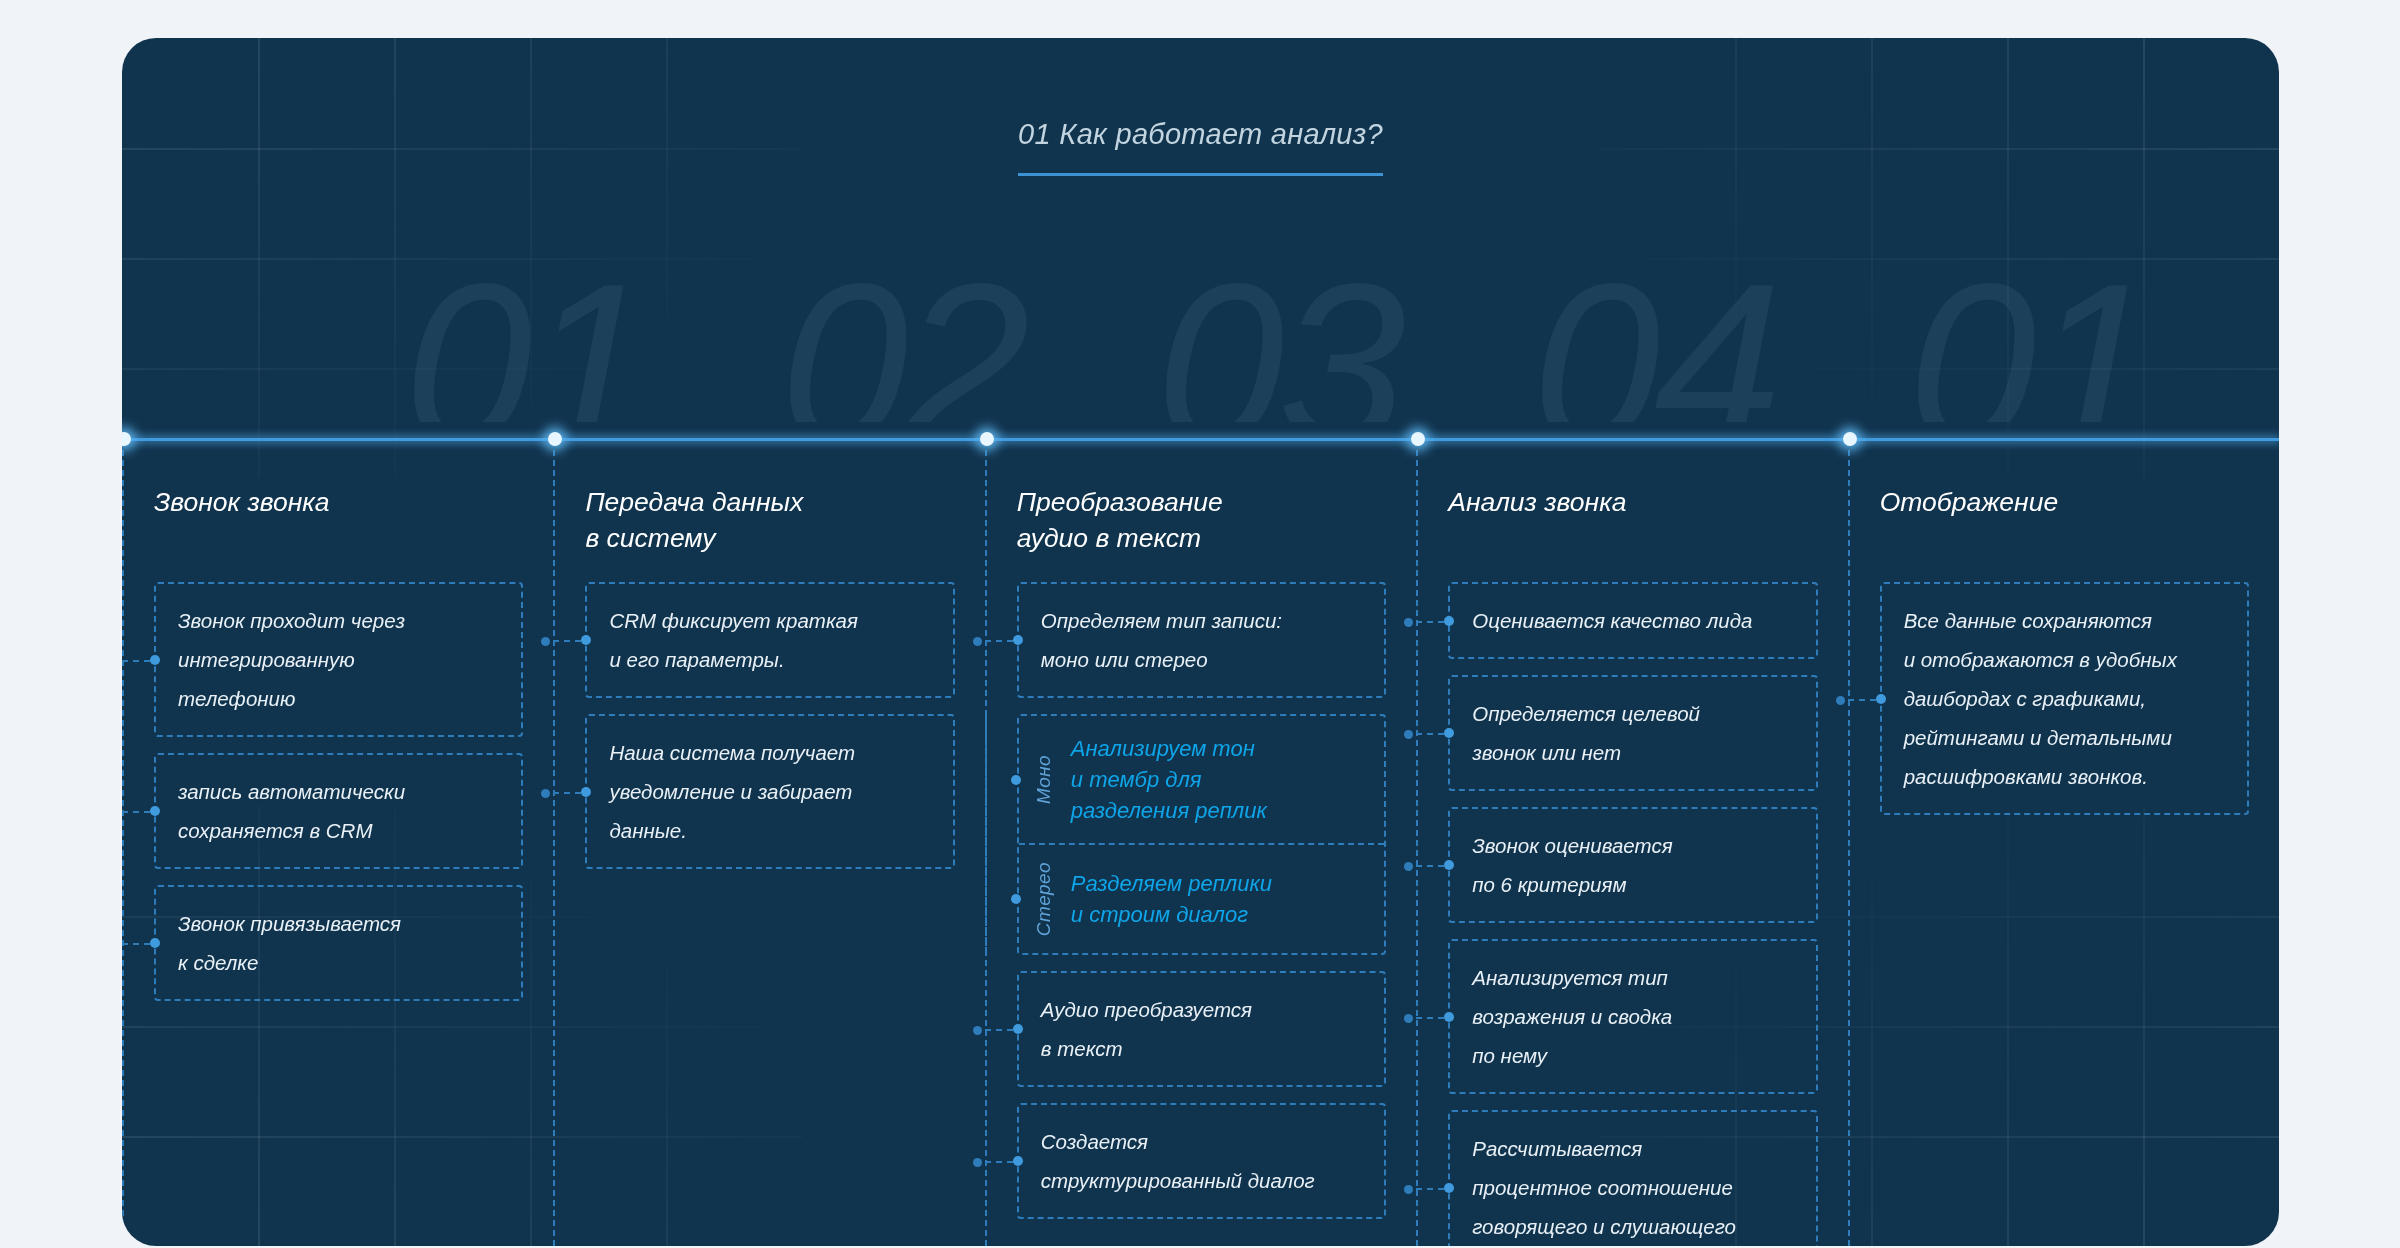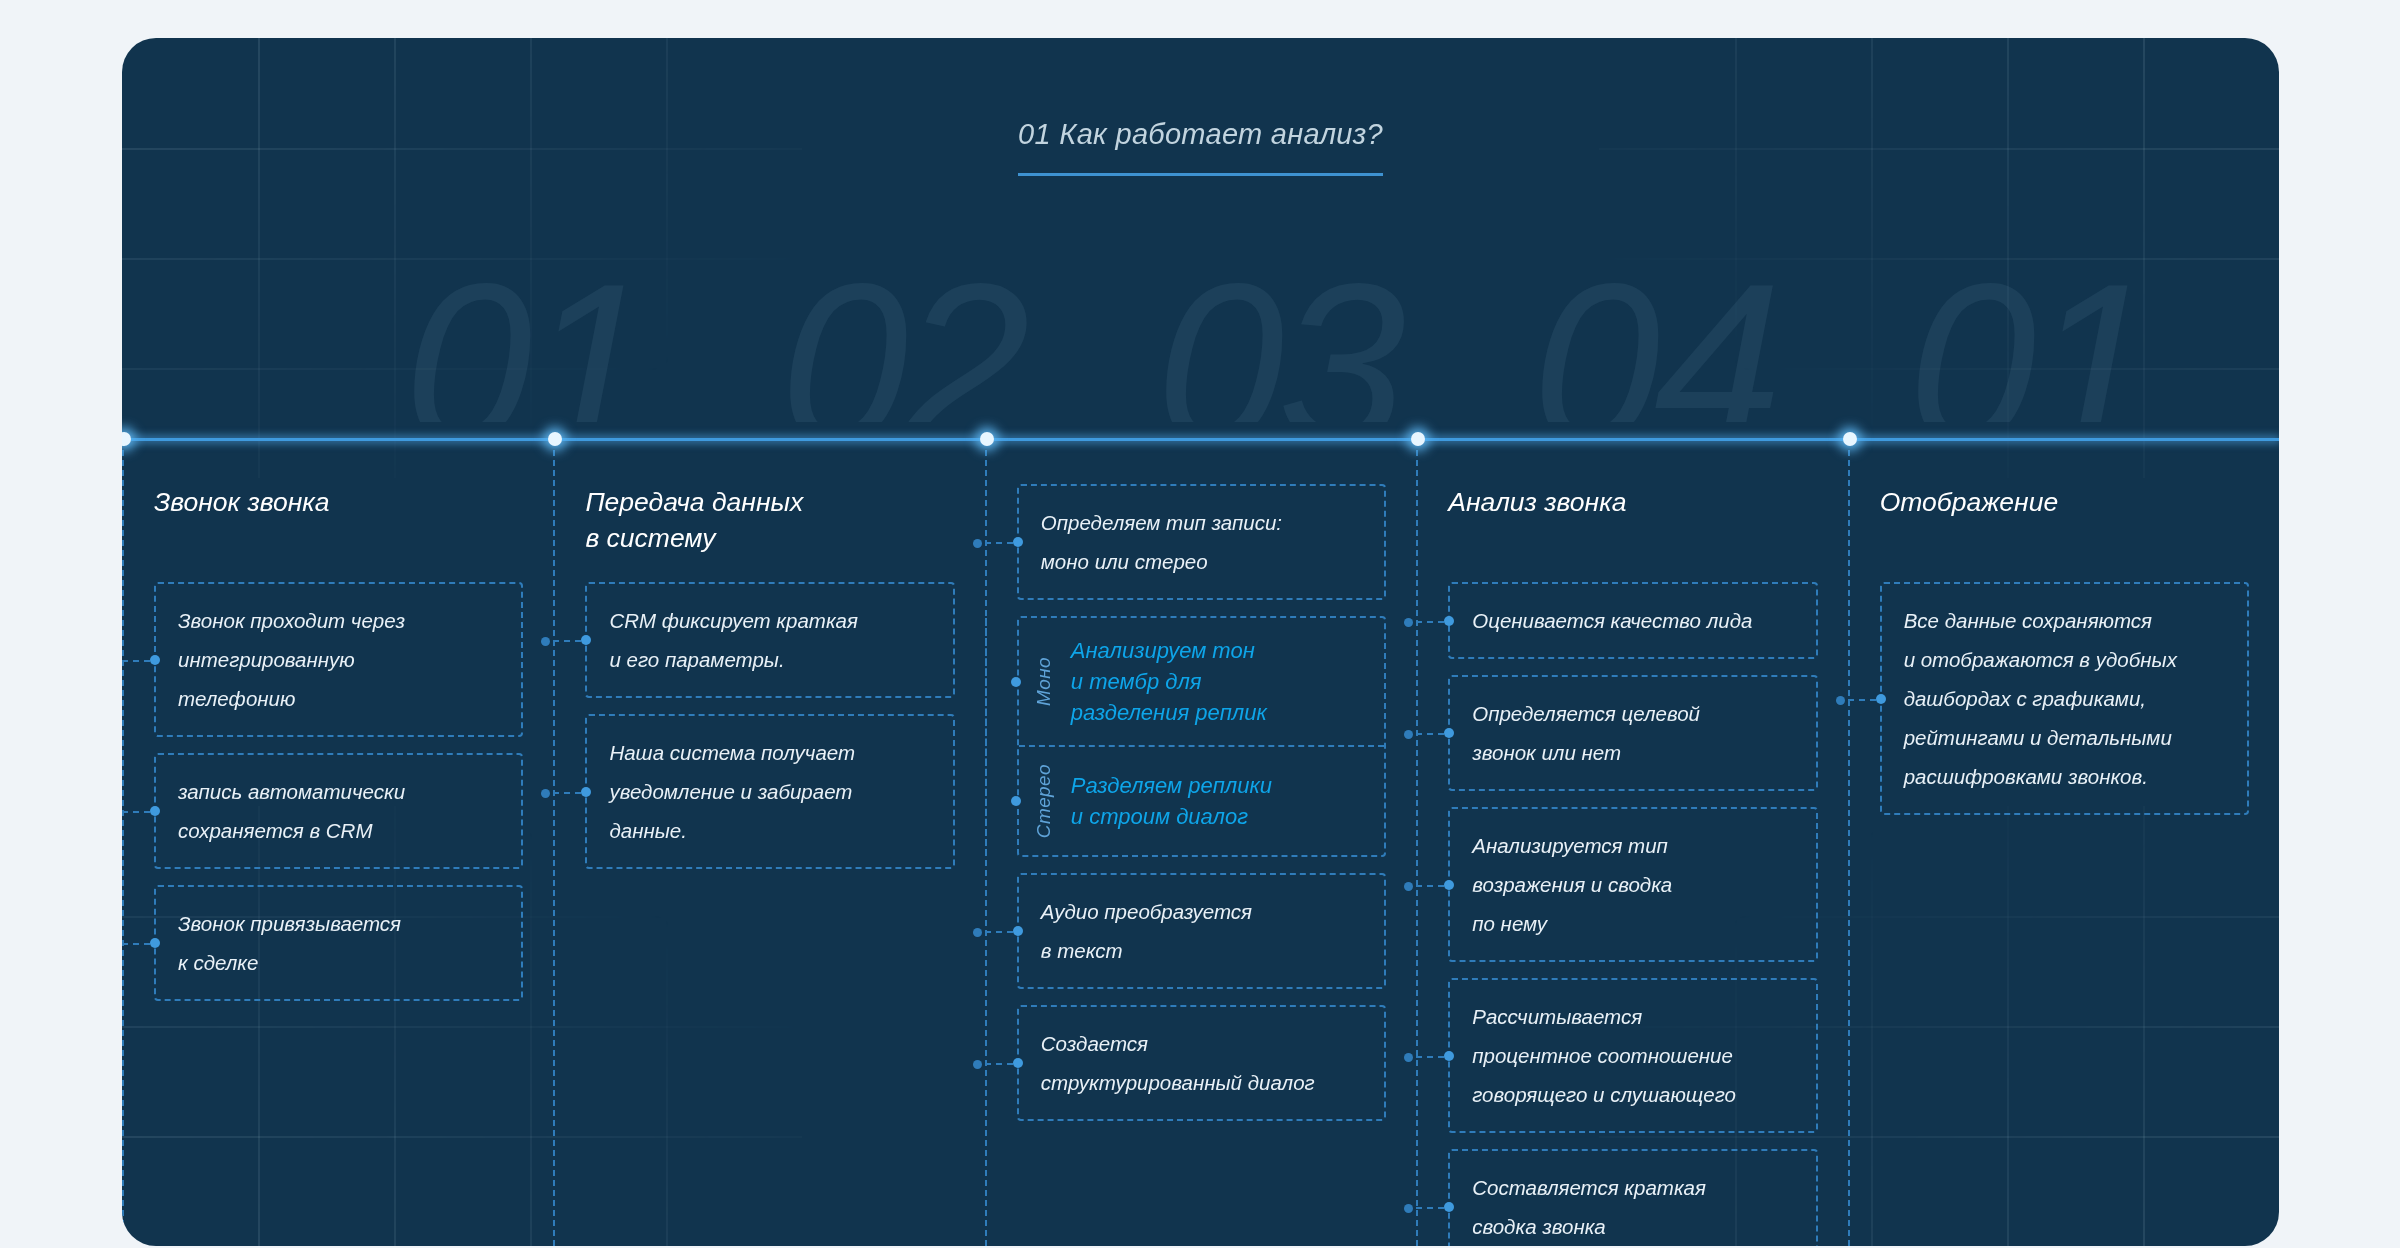--- a/index.html
+++ b/index.html
@@ -333,20 +333,22 @@
             <div class="card"><span class="connector"></span><span class="edge-dot"></span><span>Наша система получает
 уведомление и забирает
 данные.</span></div>
           </div>
         </div>
         <div class="column">
           <div class="spine">
             <div class="node-dot"></div>
           </div>
           <div class="col-inner">
+            <div class="col-title">Преобразование
+аудио в текст</div>
             <div class="card"><span class="connector"></span><span class="edge-dot"></span><span>Определяем тип записи:
 моно или стерео</span></div>
             <div class="group-card">
               <div class="group-spur"></div>
               <div class="group-row">
                 <span class="edge-dot"></span>
                 <span class="vlabel">Моно</span>
                 <span class="group-text">Анализируем тон
 и тембр для
 разделения реплик</span>
@@ -366,20 +368,22 @@
         </div>
         <div class="column">
           <div class="spine">
             <div class="node-dot"></div>
           </div>
           <div class="col-inner">
             <div class="col-title">Анализ звонка</div>
             <div class="card"><span class="connector"></span><span class="edge-dot"></span><span>Оценивается качество лида</span></div>
             <div class="card"><span class="connector"></span><span class="edge-dot"></span><span>Определяется целевой
 звонок или нет</span></div>
+            <div class="card"><span class="connector"></span><span class="edge-dot"></span><span>Звонок оценивается
+по 6 критериям</span></div>
             <div class="card"><span class="connector"></span><span class="edge-dot"></span><span>Анализируется тип
 возражения и сводка
 по нему</span></div>
             <div class="card"><span class="connector"></span><span class="edge-dot"></span><span>Рассчитывается
 процентное соотношение
 говорящего и слушающего</span></div>
             <div class="card"><span class="connector"></span><span class="edge-dot"></span><span>Составляется краткая
 сводка звонка</span></div>
           </div>
         </div>

